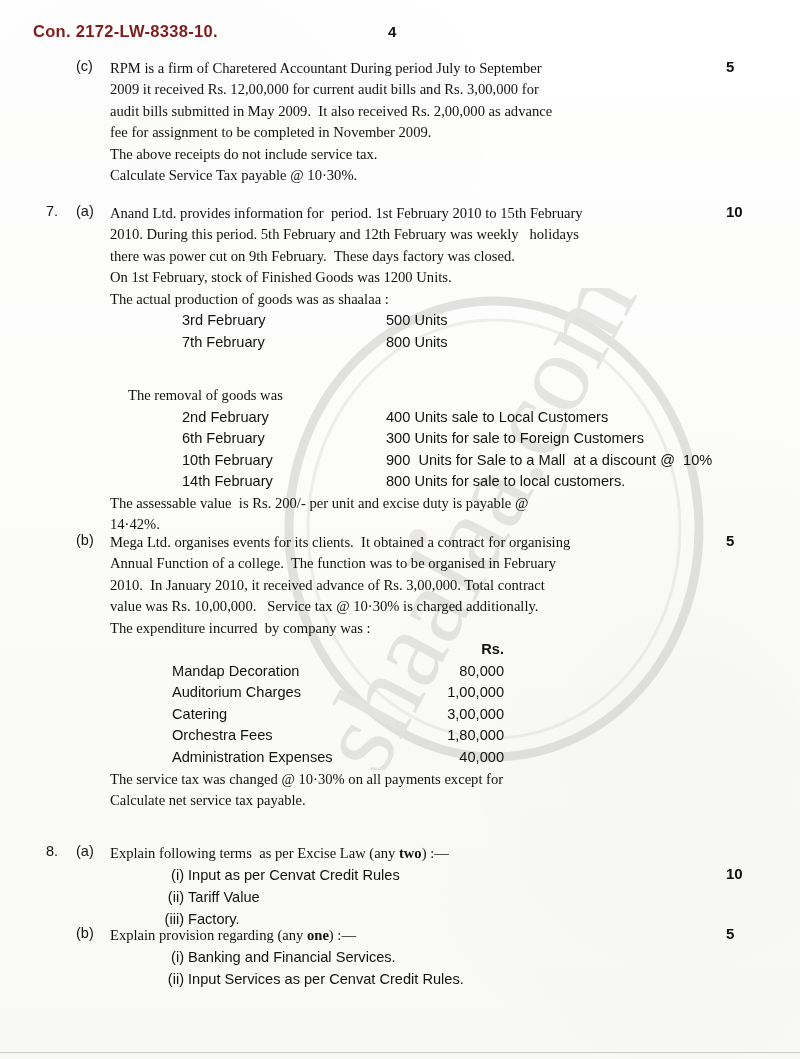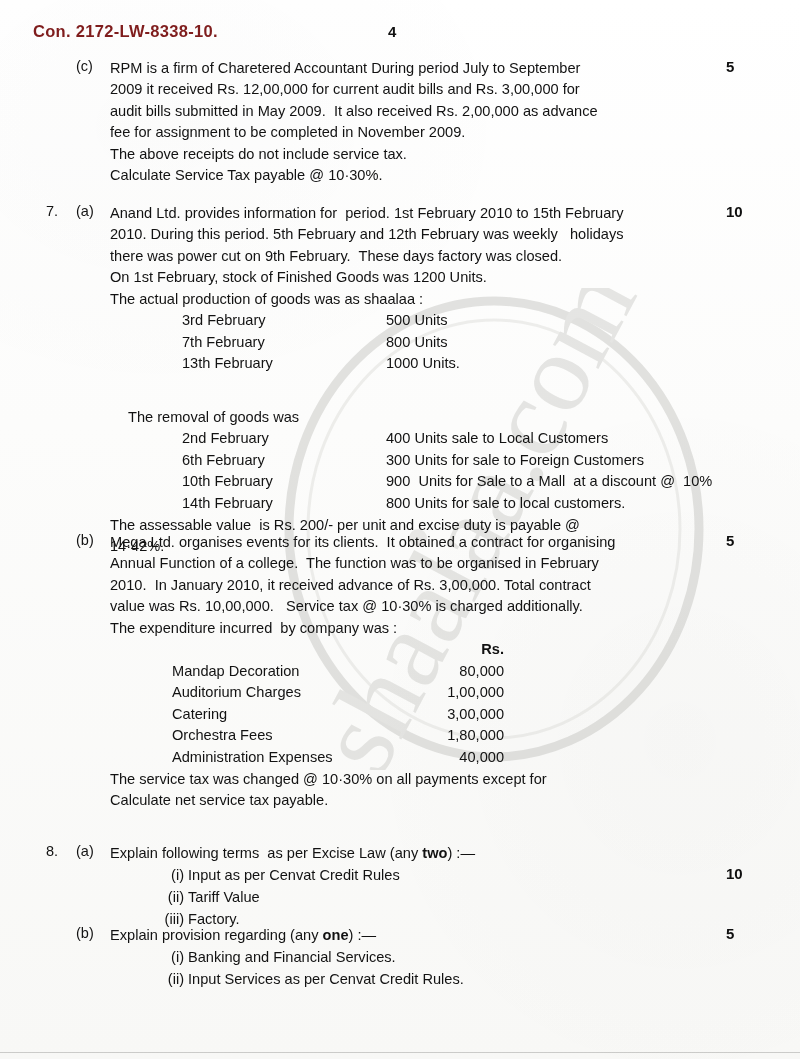--- a/index.html
+++ b/index.html
@@ -123,21 +123,21 @@
     position: absolute;
     left: 726px;
     top: 0;
     width: 40px;
     font-size: 15px;
     font-weight: bold;
     color: #0f0f0f;
     text-align: left;
   }
 
-  .line { display: block; white-space: pre-wrap; }
+  .line { display: block; white-space: pre-wrap; font-family: Liberation Serif, serif; }
 
   
   .dtable {
     margin: 0;
     padding: 0;
     border-collapse: collapse;
   }
   .dtable td {
     font-size: 14.6px;
     line-height: 21.6px;
@@ -232,24 +232,20 @@
         <table class="dtable">
           <tbody>
               <tr>
             <td class="dt-label">3rd February</td>
             <td class="dt-val">500 Units</td>
           </tr>
           <tr>
             <td class="dt-label">7th February</td>
             <td class="dt-val">800 Units</td>
           </tr>
-          <tr>
-            <td class="dt-label">13th February</td>
-            <td class="dt-val">1000 Units.</td>
-          </tr>
         </tbody>
           </table>
 
         <span class="line" style="padding-left:18px;margin-top:32px;">The removal of goods was</span>
 
         <table class="dtable">
           <tbody>
               <tr>
             <td class="dt-label">2nd February</td>
             <td class="dt-val">400 Units sale to Local Customers</td>

